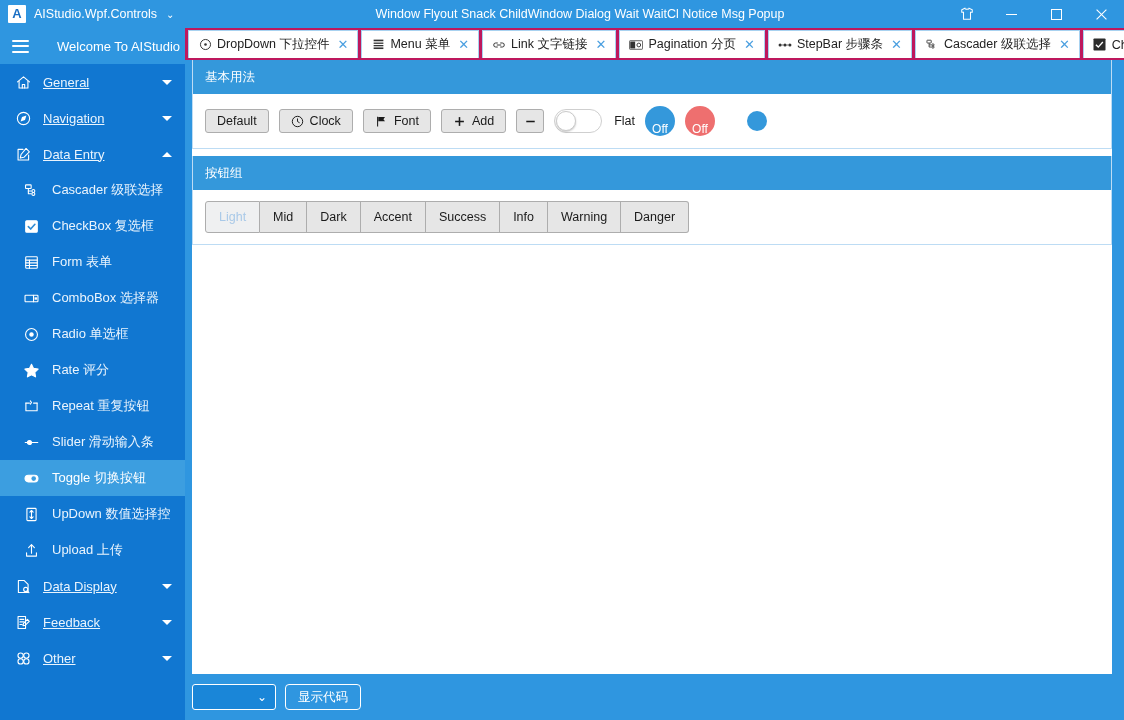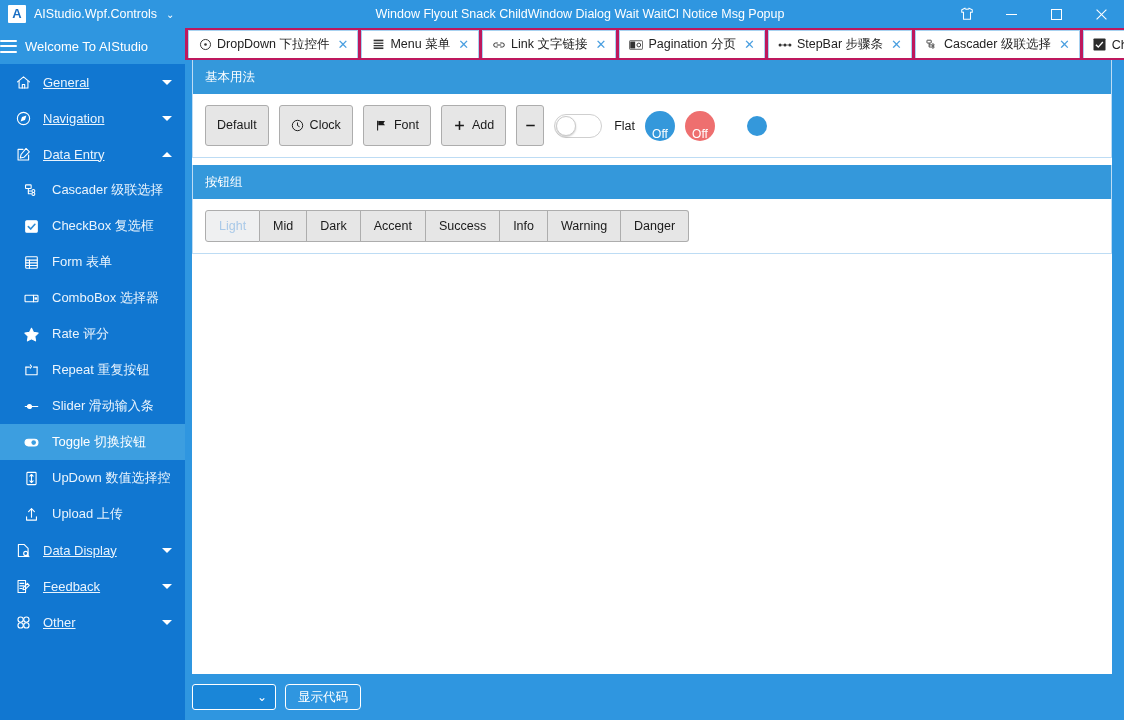--- a/index.html
+++ b/index.html
@@ -94,21 +94,22 @@
     flex: 0 0 185px;
     background: #1177d1;
     display: flex;
     flex-direction: column;
     overflow: hidden;
   }
   .sidebar-header {
     height: 36px;
     display: flex;
     align-items: center;
-    gap: 8px;
+    gap: 28px;
+    padding-left: 12px;
     color: #ffffff;
     font-size: 13px;
     background: #2f96e0;
     flex: 0 0 36px;
   }
   .hamburger {
     width: 17px; height: 13px;
     display: flex; flex-direction: column; justify-content: space-between;
     flex: 0 0 17px;
   }
@@ -219,21 +220,21 @@
     align-items: center;
     gap: 10px;
     min-height: 54px;
   }
 
   
   .btn {
     background: #e6e6e6;
     border: 1px solid #adadad;
     border-radius: 3px;
-    height: 41px;
+    height: 24px;
     padding: 0 11px;
     font-size: 12.5px;
     color: #1a1a1a;
     display: inline-flex;
     align-items: center;
     gap: 6px;
     font-family: "Liberation Sans", sans-serif;
     line-height: 1;
   }
   .btn .bico { display: inline-flex; align-items: center; }
@@ -456,20 +457,29 @@
                 <rect x="2.4" y="6.2" width="15.2" height="7.6" rx="0.8"></rect>
                 <path d="M12.4 6.2 V13.8"></path>
                 <rect x="13.6" y="8.6" width="2.8" height="2.8" fill="#ffffff" stroke="none"></rect>
               </svg>
             </span>
             <span class="nav-label">ComboBox 选择器</span>
           </div>
           <div class="nav-item">
             <span class="nav-ico">
               <svg width="17" height="17" viewBox="0 0 20 20" fill="none" stroke="#ffffff" stroke-width="1.3" stroke-linecap="round" stroke-linejoin="round">
+                <circle cx="10" cy="10" r="7"></circle>
+                <circle cx="10" cy="10" r="2.6" fill="#ffffff" stroke="none"></circle>
+              </svg>
+            </span>
+            <span class="nav-label">Radio 单选框</span>
+          </div>
+          <div class="nav-item">
+            <span class="nav-ico">
+              <svg width="17" height="17" viewBox="0 0 20 20" fill="none" stroke="#ffffff" stroke-width="1.3" stroke-linecap="round" stroke-linejoin="round">
                 <path d="M10 2.6 l2.4 4.9 5.4 .8 -3.9 3.8 .9 5.4 -4.8-2.5 -4.8 2.5 .9-5.4 -3.9-3.8 5.4-.8 Z" fill="#ffffff" stroke="#ffffff"></path>
               </svg>
             </span>
             <span class="nav-label">Rate 评分</span>
           </div>
           <div class="nav-item">
             <span class="nav-ico">
               <svg width="17" height="17" viewBox="0 0 20 20" fill="none" stroke="#ffffff" stroke-width="1.3" stroke-linecap="round" stroke-linejoin="round">
                 <path d="M3.4 6 V15 H16.6 V6"></path>
                 <path d="M3.4 6 h4.2"></path>

